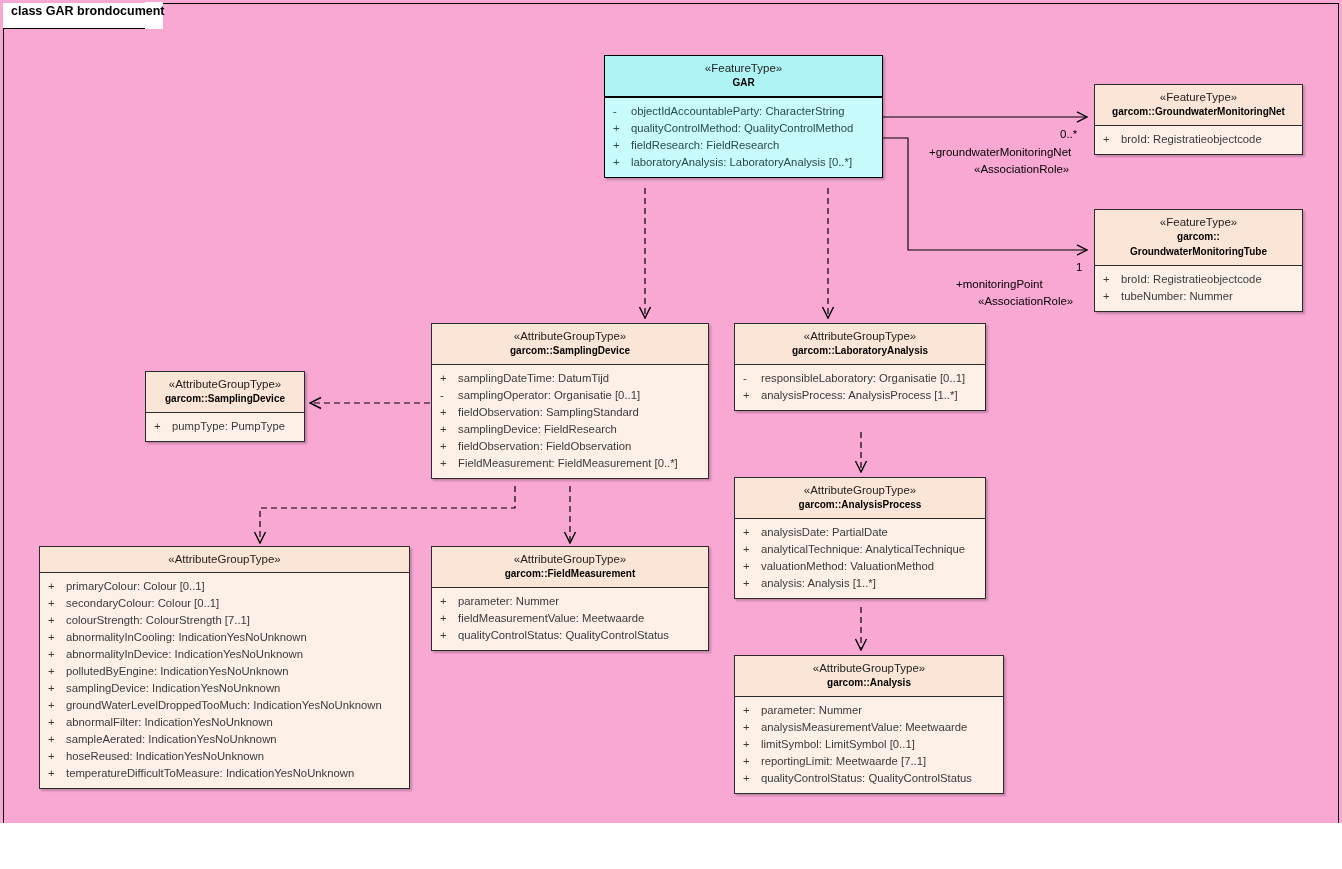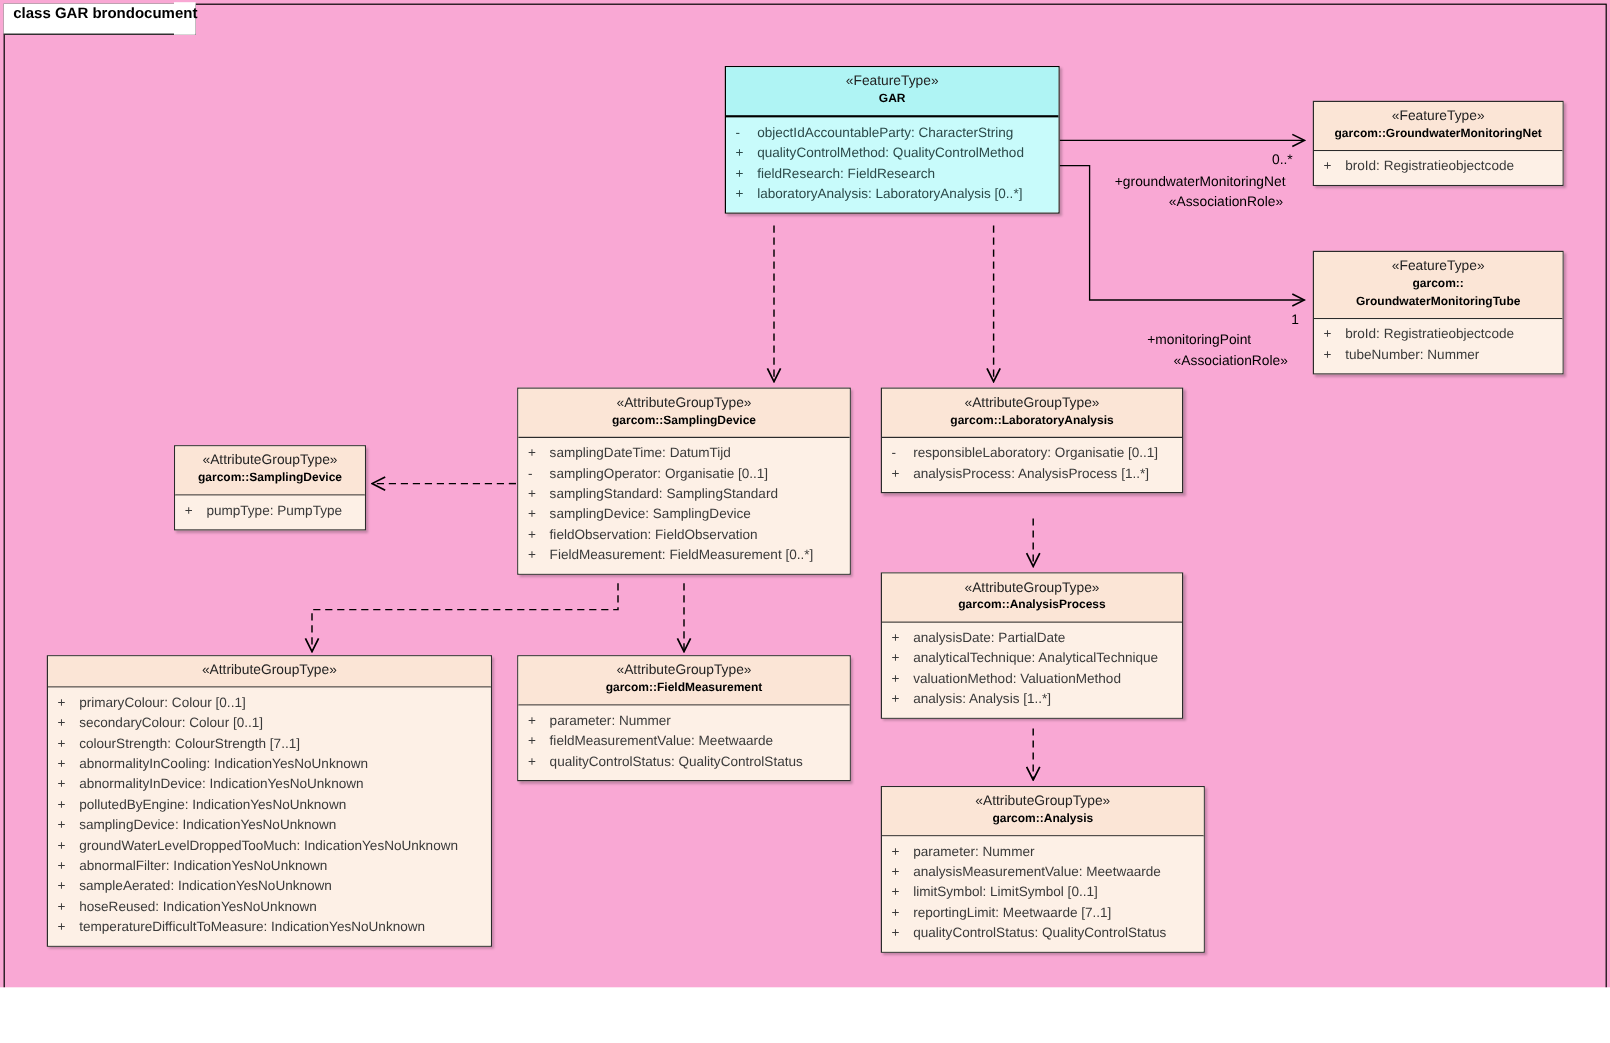--- a/index.html
+++ b/index.html
@@ -251,25 +251,25 @@
       <div class="attr">
         <span class="vis">+</span>
         <span class="txt">samplingDateTime: DatumTijd</span>
       </div>
       <div class="attr">
         <span class="vis">-</span>
         <span class="txt">samplingOperator: Organisatie [0..1]</span>
       </div>
       <div class="attr">
         <span class="vis">+</span>
-        <span class="txt">samplingStandard: SamplingStandard</span>
-      </div>
-      <div class="attr">
-        <span class="vis">+</span>
-        <span class="txt">samplingDevice: SamplingDevice</span>
+        <span class="txt">fieldObservation: SamplingStandard</span>
+      </div>
+      <div class="attr">
+        <span class="vis">+</span>
+        <span class="txt">samplingDevice: FieldResearch</span>
       </div>
       <div class="attr">
         <span class="vis">+</span>
         <span class="txt">fieldObservation: FieldObservation</span>
       </div>
       <div class="attr">
         <span class="vis">+</span>
         <span class="txt">FieldMeasurement: FieldMeasurement [0..*]</span>
       </div>
     </div>

